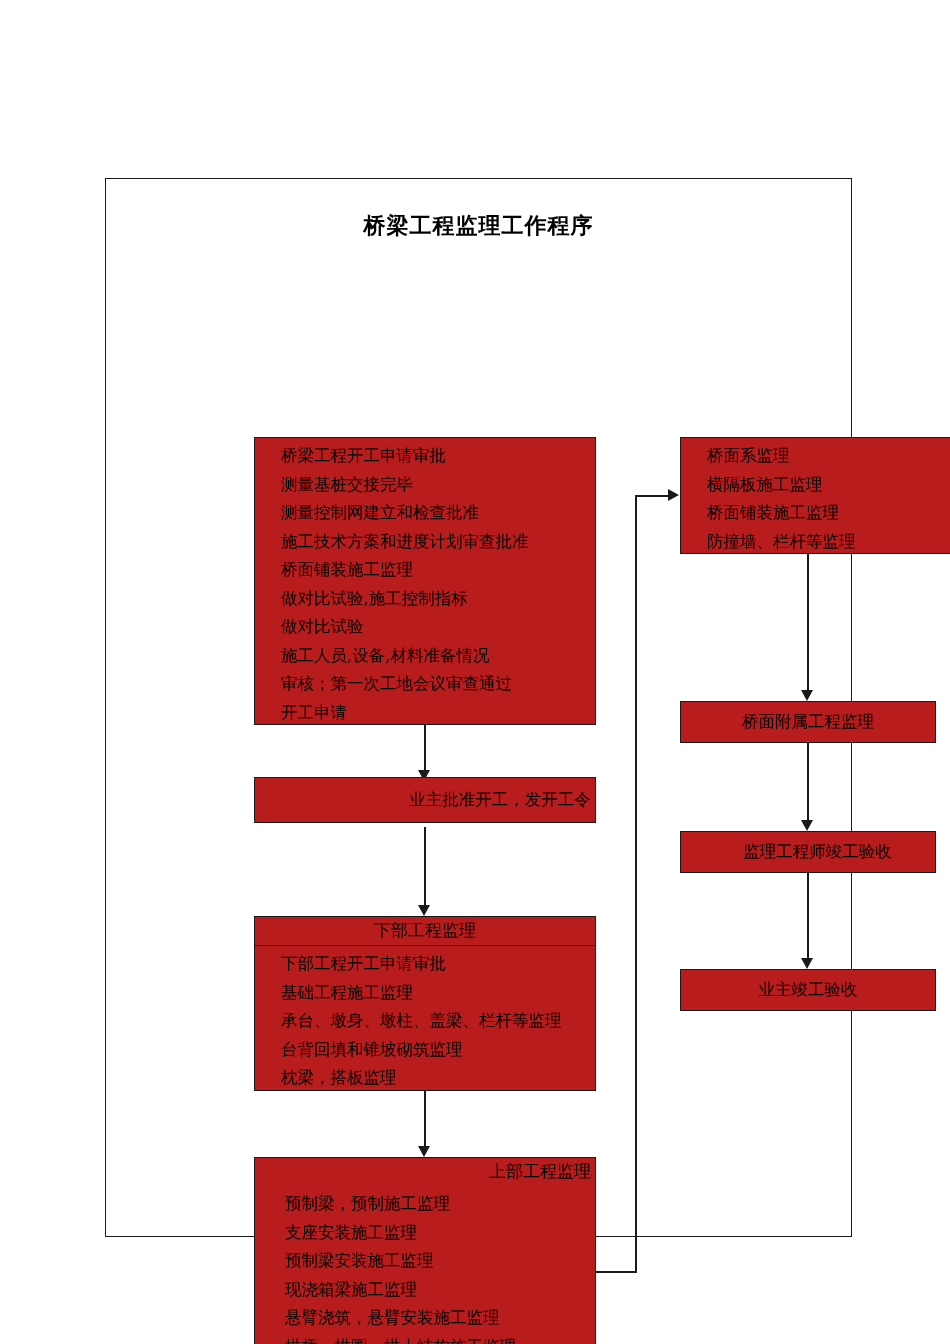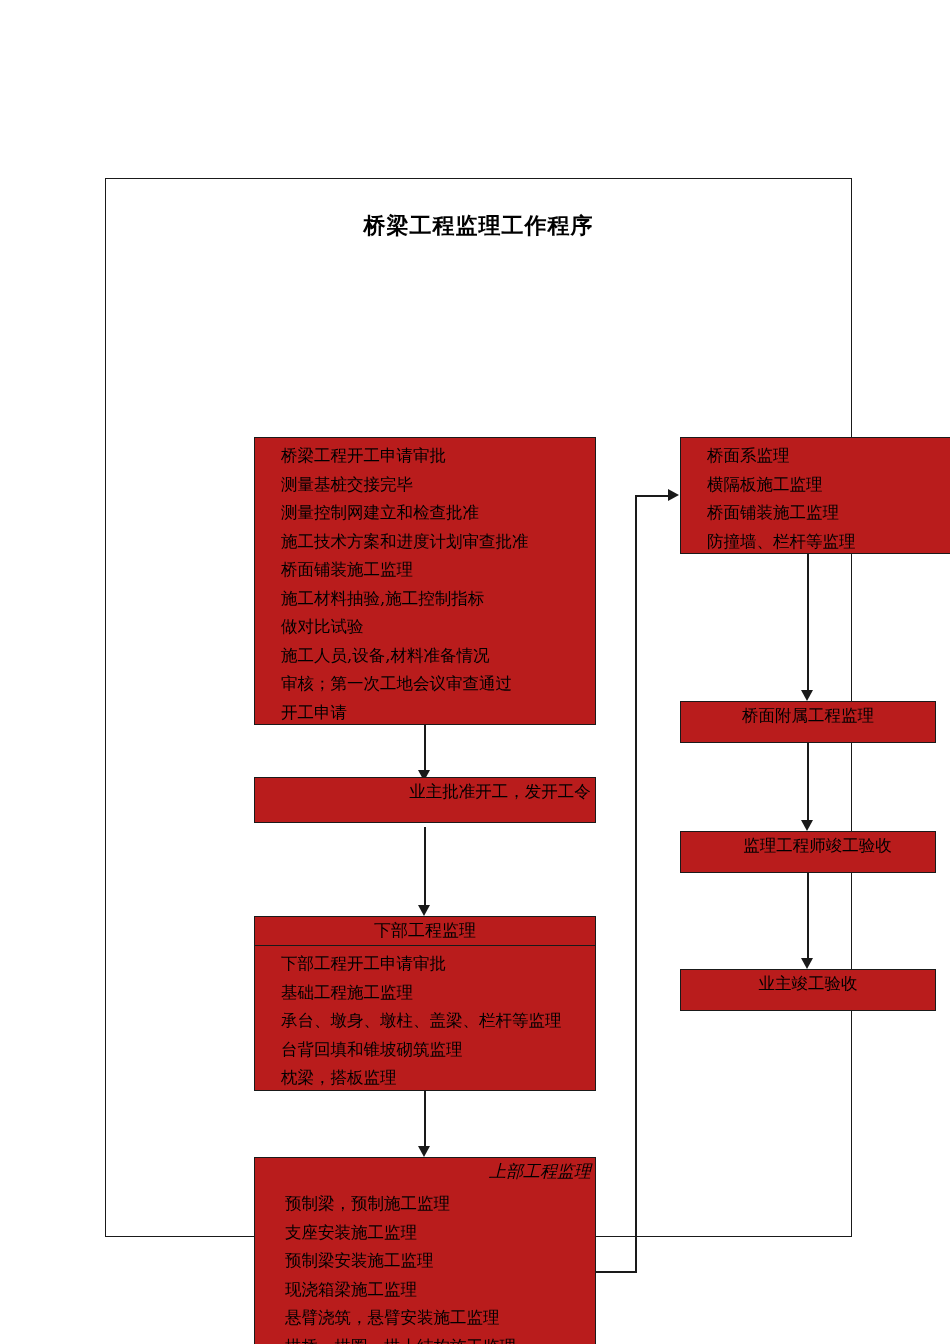--- a/index.html
+++ b/index.html
@@ -57,37 +57,37 @@
   .list-box {
     padding: 4px 0 4px 0;
   }
   .list-box .line {
     padding-left: 26px;
   }
 
   
   .single-box {
     display: flex;
+    align-items: center;
     justify-content: center;
     text-align: center;
   }
 
   
   .box-header {
     text-align: center;
     border-bottom: 1.4px solid #1a1a1a;
     line-height: 27px;
     height: 28px;
     font-size: 17px;
   }
   .box-header.no-rule {
     border-bottom: none;
     text-align: right;
     padding-right: 4px;
-    font-style: italic;
   }
 
   
   #node-preconstruction { left: 148px; top: 258px;  width: 342px; height: 288px; }
   #node-deck-system     { left: 574px; top: 258px;  width: 284px; height: 117px; }
   #node-owner-approval  { left: 148px; top: 598px;  width: 342px; height: 46px;  }
   #node-substructure    { left: 148px; top: 737px;  width: 342px; height: 175px; }
   #node-superstructure  { left: 148px; top: 978px;  width: 342px; height: 230px; }
   #node-deck-ancillary  { left: 574px; top: 522px;  width: 256px; height: 42px;  }
   #node-engineer-accept { left: 574px; top: 652px;  width: 256px; height: 42px; padding-left: 19px;  }
@@ -149,21 +149,21 @@
 <div id="frame">
 
   <div id="chart-title">桥梁工程监理工作程序</div>
 
   <div class="node list-box" id="node-preconstruction">
     <div class="line">桥梁工程开工申请审批</div>
     <div class="line">测量基桩交接完毕</div>
     <div class="line">测量控制网建立和检查批准</div>
     <div class="line">施工技术方案和进度计划审查批准</div>
     <div class="line">桥面铺装施工监理</div>
-    <div class="line">施工材料抽验,施工控制指标</div>
+    <div class="line">做对比试验,施工控制指标</div>
     <div class="line">做对比试验</div>
     <div class="line">施工人员,设备,材料准备情况</div>
     <div class="line">审核；第一次工地会议审查通过</div>
     <div class="line">开工申请</div>
   </div>
 
   <div class="vline" id="conn-pre-to-owner"></div>
   <div class="arrow-down" id="arrow-pre-to-owner"></div>
 
   <div class="node single-box" id="node-owner-approval">

